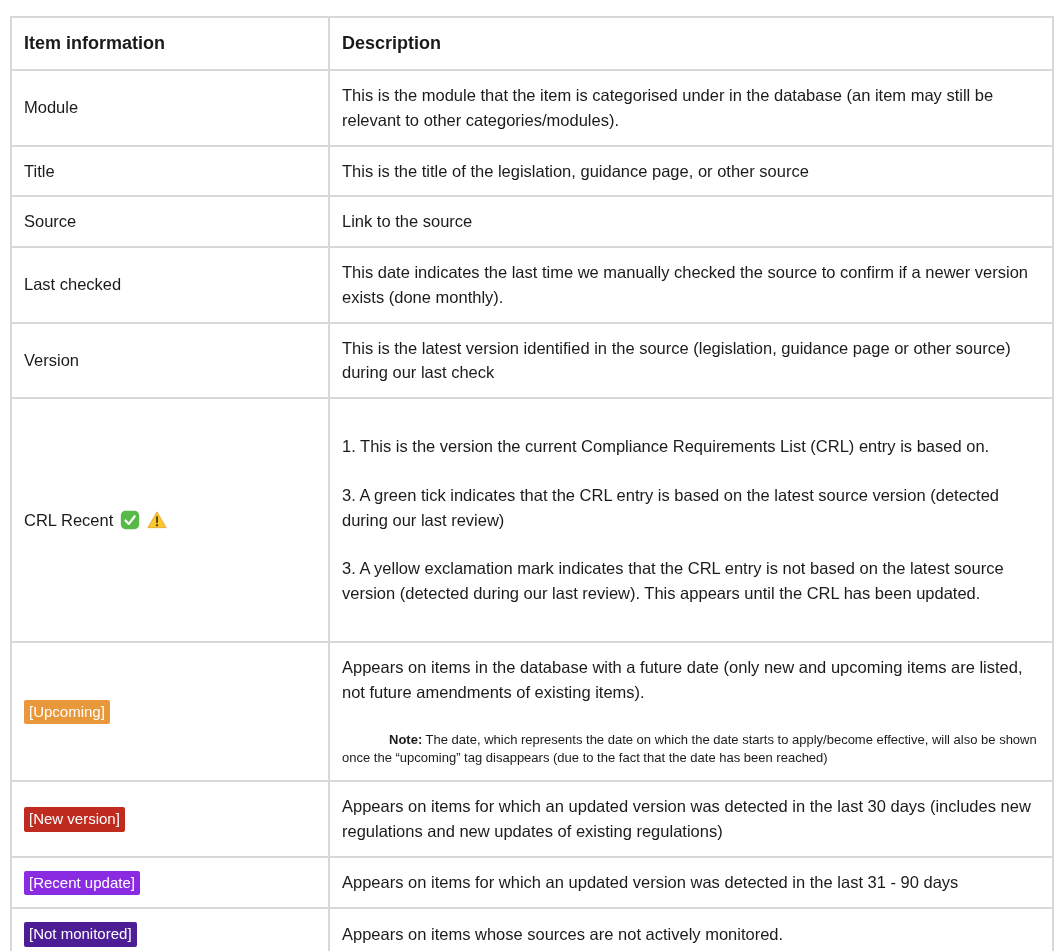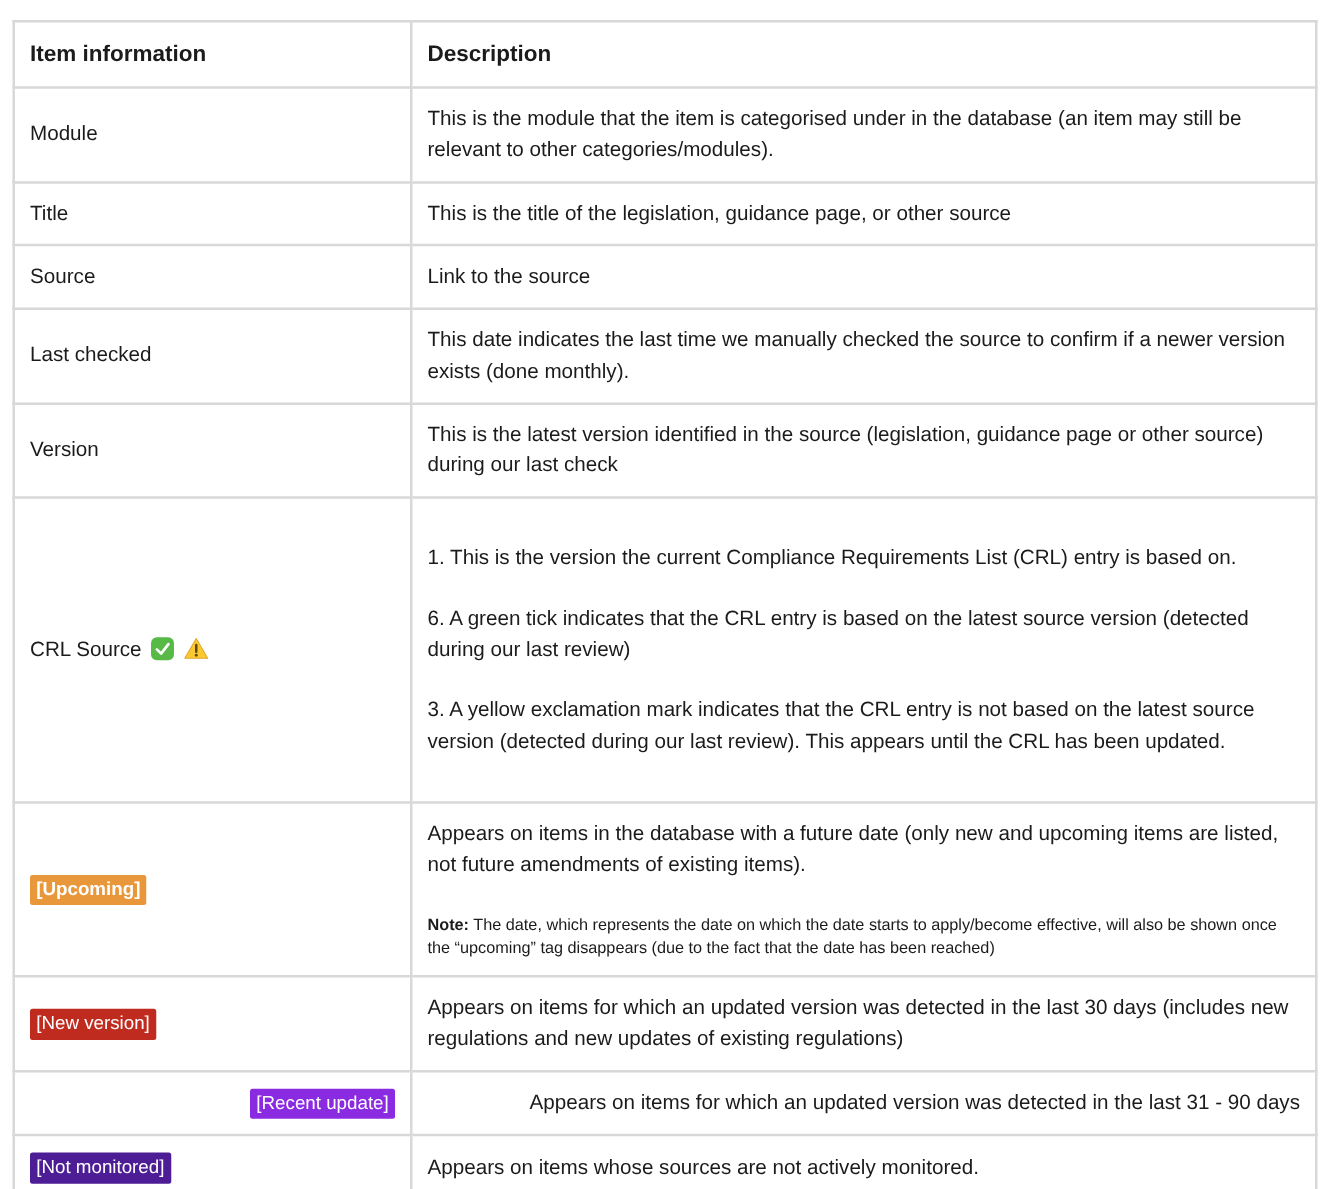--- a/index.html
+++ b/index.html
@@ -36,32 +36,32 @@
     height: 50px;
   }
   tr.r-module td { height: 66px; }
   tr.r-title td { height: 50px; }
   tr.r-source td { height: 50px; }
   tr.r-lastchecked td { height: 74px; }
   tr.r-version td { height: 74px; }
   tr.r-crl td { height: 244px; }
   tr.r-upcoming td { height: 134px; border-radius: 18px; }
   tr.r-newversion td { height: 70px; }
-  tr.r-recent td { height: 48px; text-align: right; }
+  tr.r-recent td { height: 48px; }
   tr.r-notmon td { height: 48px; }
 
   td p { margin: 0; }
   td p + p { margin-top: 24px; }
 
   .note {
     font-size: 13px;
     line-height: 1.45;
     margin-top: 26px !important;
   }
-  .note b { font-weight: bold; }
+  .note b { font-weight: bold; margin-left: 47px; }
 
   .tag {
     display: inline-block;
     color: #ffffff;
     font-size: 15px;
     line-height: 1.3;
     padding: 2px 5px 3px 5px;
     border-radius: 2px;
     white-space: nowrap;
   }
@@ -105,38 +105,38 @@
       <tr class="r-lastchecked">
         <td>Last checked</td>
         <td>This date indicates the last time we manually checked the source to confirm if a newer version exists (done monthly).</td>
       </tr>
       <tr class="r-version">
         <td>Version</td>
         <td>This is the latest version identified in the source (legislation, guidance page or other source) during our last check</td>
       </tr>
       <tr class="r-crl">
         <td>
-          <span>CRL Source</span><span class="icon"><svg width="20" height="20" viewBox="0 0 24 24">
+          <span>CRL Recent</span><span class="icon"><svg width="20" height="20" viewBox="0 0 24 24">
                 <rect x="1" y="1" width="22" height="22" rx="5.5" fill="#57b946"></rect>
                 <path d="M6.6 12.6l4.1 4.1 7-9.2" stroke="#ffffff" stroke-width="2.6" fill="none" stroke-linecap="round" stroke-linejoin="round"></path>
               </svg></span><span class="icon"><svg width="20" height="20" viewBox="0 0 24 24">
                 <path d="M12 2.2 L23 21.2 H1 Z" fill="#fcc82f" stroke="#e2a72e" stroke-width="1" stroke-linejoin="round"></path>
                 <path d="M12 8.5 L12 14.8" stroke="#5c4a12" stroke-width="2.4" stroke-linecap="round"></path>
                 <circle cx="12" cy="18.2" r="1.4" fill="#5c4a12"></circle>
               </svg></span>
         </td>
         <td>
           <p>1. This is the version the current Compliance Requirements List (CRL) entry is based on.</p>
-          <p>6. A green tick indicates that the CRL entry is based on the latest source version (detected during our last review)</p>
+          <p>3. A green tick indicates that the CRL entry is based on the latest source version (detected during our last review)</p>
           <p>3. A yellow exclamation mark indicates that the CRL entry is not based on the latest source version (detected during our last review). This appears until the CRL has been updated.</p>
         </td>
       </tr>
       <tr class="r-upcoming">
         <td>
-          <span class="tag" style="background-color: rgb(232, 152, 59); font-weight: bold;">[Upcoming]</span>
+          <span class="tag" style="background-color: rgb(232, 152, 59);">[Upcoming]</span>
         </td>
         <td>
           <p>Appears on items in the database with a future date (only new and upcoming items are listed, not future amendments of existing items).</p>
           <p class="note"><b>Note:</b> <span>The date, which represents the date on which the date starts to apply/become effective, will also be shown once the “upcoming” tag disappears (due to the fact that the date has been reached)</span></p>
         </td>
       </tr>
       <tr class="r-newversion">
         <td>
           <span class="tag" style="background-color: rgb(192, 43, 31);">[New version]</span>
         </td>

